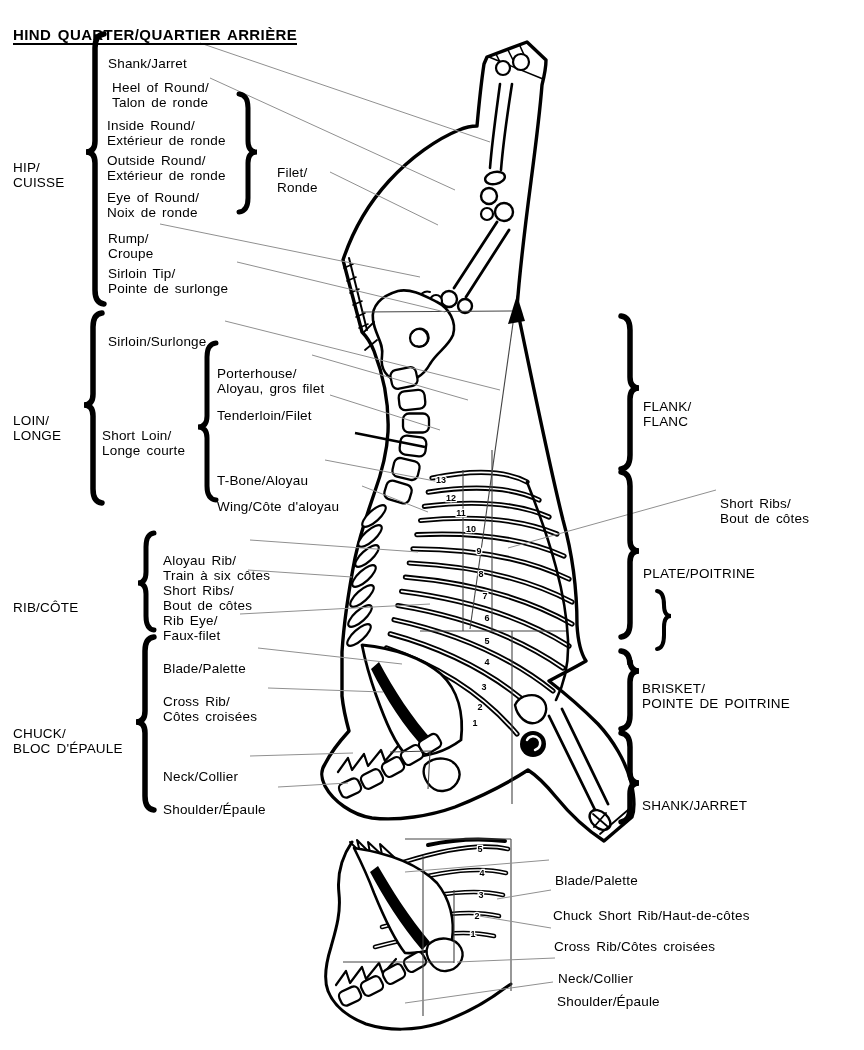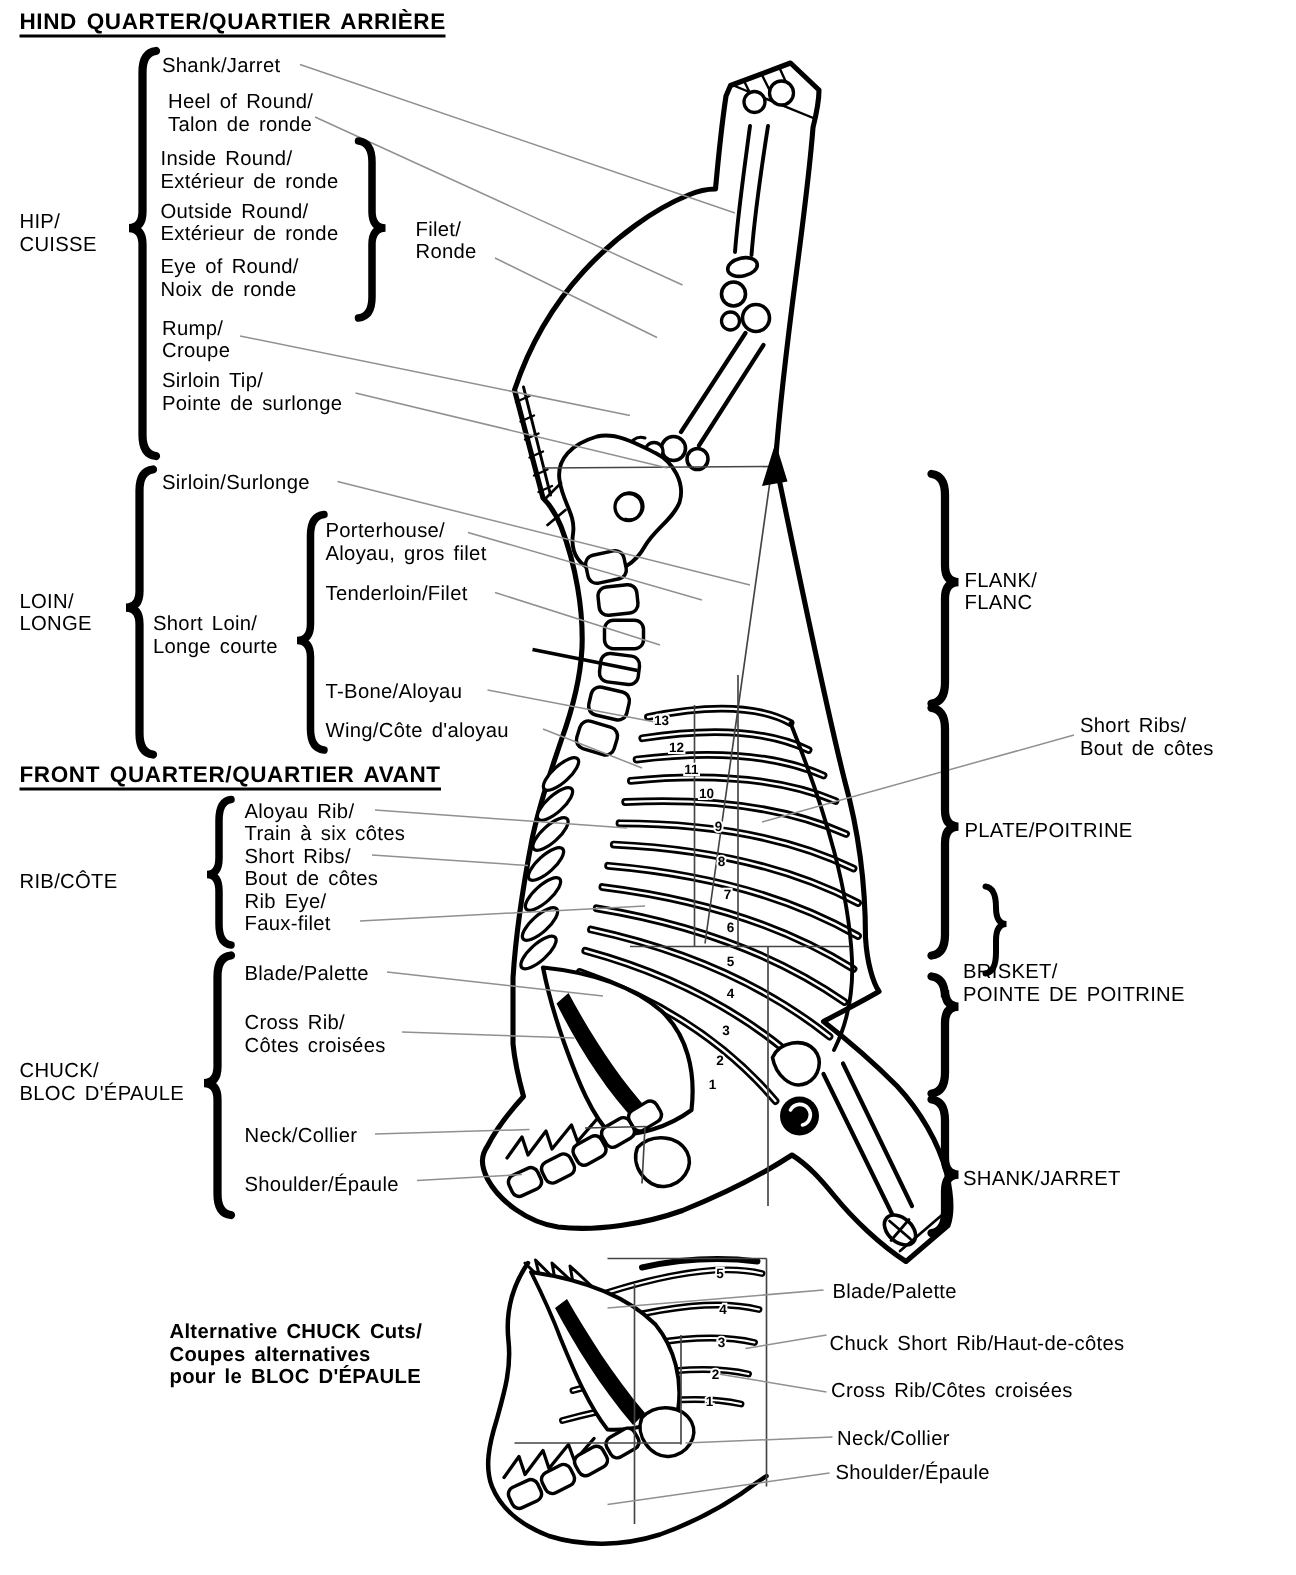--- a/index.html
+++ b/index.html
@@ -1,20 +1,20 @@
 <!DOCTYPE html>
 <html><head>
 <meta charset="utf-8">
 <style>
   html,body{margin:0;padding:0;background:#fff;}
   #stage{position:relative;width:864px;height:1050px;background:#fff;overflow:hidden;
          font-family:"Liberation Sans",sans-serif;color:#000;}
   #art{position:absolute;left:0;top:0;}
   .lbl{position:absolute;font-size:13.5px;line-height:15px;letter-spacing:.2px;
-       word-spacing:2px;white-space:nowrap;z-index:2;}
+       word-spacing:2px;white-space:nowrap;z-index:2;margin-top:20px;}
   .hdr{font-weight:bold;font-size:15px;letter-spacing:.4px;border-bottom:2px solid #000;
        padding-bottom:1px;}
   .bold{font-weight:bold;}
 </style>
 </head>
 <body>
 
 <div id="stage">
 
   <svg id="art" width="864" height="1050" viewBox="0 0 864 1050">
@@ -267,21 +267,20 @@
         <text x="475" y="726" text-anchor="middle" fill="#000" stroke="#fff" stroke-width="2.5" paint-order="stroke" style="font:bold 9px &quot;Liberation Sans&quot;,sans-serif">1</text>
         <text x="480" y="852" text-anchor="middle" fill="#000" stroke="#fff" stroke-width="2.5" paint-order="stroke" style="font:bold 9px &quot;Liberation Sans&quot;,sans-serif">5</text>
         <text x="482" y="876" text-anchor="middle" fill="#000" stroke="#fff" stroke-width="2.5" paint-order="stroke" style="font:bold 9px &quot;Liberation Sans&quot;,sans-serif">4</text>
         <text x="481" y="898" text-anchor="middle" fill="#000" stroke="#fff" stroke-width="2.5" paint-order="stroke" style="font:bold 9px &quot;Liberation Sans&quot;,sans-serif">3</text>
         <text x="477" y="919" text-anchor="middle" fill="#000" stroke="#fff" stroke-width="2.5" paint-order="stroke" style="font:bold 9px &quot;Liberation Sans&quot;,sans-serif">2</text>
         <text x="473" y="937" text-anchor="middle" fill="#000" stroke="#fff" stroke-width="2.5" paint-order="stroke" style="font:bold 9px &quot;Liberation Sans&quot;,sans-serif">1</text>
       </g>
   </svg>
 
   <div class="lbl hdr" style="left:13px;top:7px">HIND QUARTER/QUARTIER ARRIÈRE</div>
-  <div class="lbl hdr" style="left:13px;top:509px">FRONT QUARTER/QUARTIER AVANT</div>
 
   <div class="lbl" style="left:13px;top:140px">
     <div>HIP/</div>
     <div>CUISSE</div>
   </div>
   <div class="lbl" style="left:108px;top:36px">Shank/Jarret</div>
   <div class="lbl" style="left:112px;top:60px">
     <div>Heel of Round/</div>
     <div>Talon de ronde</div>
   </div>
@@ -355,29 +354,24 @@
 
   <div class="lbl" style="left:643px;top:379px">
     <div>FLANK/</div>
     <div>FLANC</div>
   </div>
   <div class="lbl" style="left:720px;top:476px">
     <div>Short Ribs/</div>
     <div>Bout de côtes</div>
   </div>
   <div class="lbl" style="left:643px;top:546px">PLATE/POITRINE</div>
-  <div class="lbl" style="left:642px;top:640px">
+  <div class="lbl" style="left:642px;top:661px">
     <div>BRISKET/</div>
     <div>POINTE DE POITRINE</div>
   </div>
   <div class="lbl" style="left:642px;top:778px">SHANK/JARRET</div>
 
-  <div class="lbl bold" style="left:113px;top:880px">
-    <div>Alternative CHUCK Cuts/</div>
-    <div>Coupes alternatives</div>
-    <div>pour le BLOC D'ÉPAULE</div>
-  </div>
   <div class="lbl" style="left:555px;top:853px">Blade/Palette</div>
   <div class="lbl" style="left:553px;top:888px">Chuck Short Rib/Haut-de-côtes</div>
   <div class="lbl" style="left:554px;top:919px">Cross Rib/Côtes croisées</div>
   <div class="lbl" style="left:558px;top:951px">Neck/Collier</div>
   <div class="lbl" style="left:557px;top:974px">Shoulder/Épaule</div>
 </div>
 
 </body></html>

